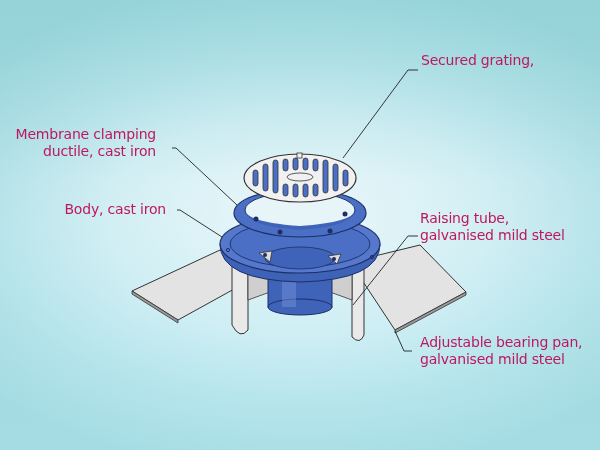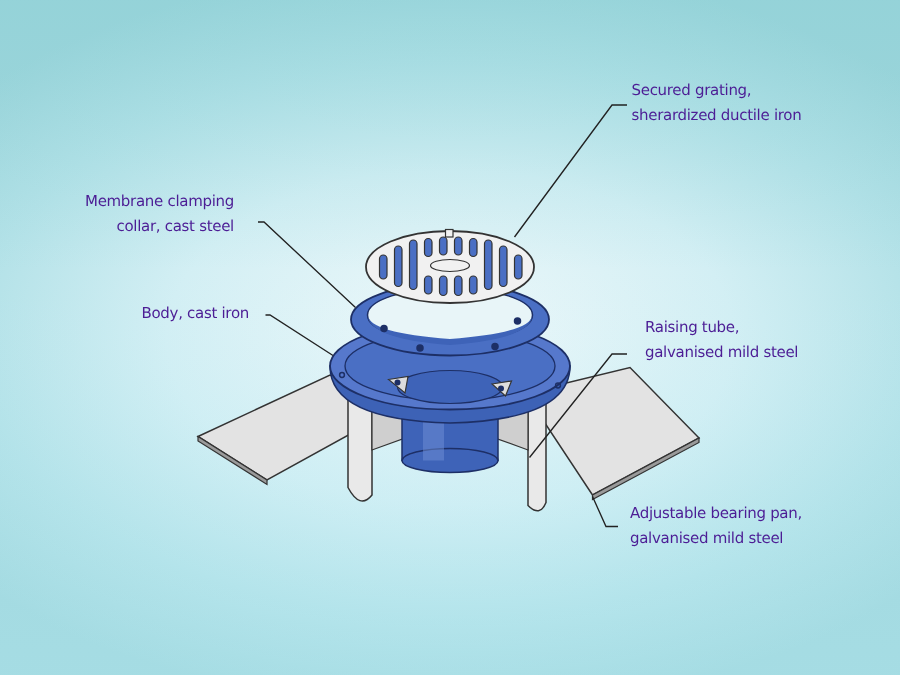--- a/index.html
+++ b/index.html
@@ -3,21 +3,21 @@
 <meta charset="utf-8">
 <style>
   html,body{margin:0;padding:0;}
   body{width:600px;height:450px;overflow:hidden;position:relative;
     font-family:"DejaVu Sans","Liberation Sans",sans-serif;}
   .bg{position:absolute;left:0;top:0;width:600px;height:450px;
     background:radial-gradient(ellipse 70% 55% at 50% 50%, #eef8fa 0%, #d3eff4 45%, #b4e2e8 75%, #9fd6dc 100%);}
   .bg2{position:absolute;left:0;top:0;width:600px;height:450px;
     background:linear-gradient(180deg, rgba(130,205,210,0.35) 0%, rgba(255,255,255,0) 40%, rgba(180,235,245,0.3) 100%);}
   svg.art{position:absolute;left:0;top:0;}
-  .label{position:absolute;color:#4c1d95;font-size:10px;line-height:17px;letter-spacing:-0.2px;white-space:nowrap;}
+  .label{position:absolute;color:#be185d;font-size:14px;line-height:17px;letter-spacing:-0.2px;white-space:nowrap;}
   .label span{display:block;}
   .r{text-align:right;}
 </style>
 </head>
 <body>
 
 <div class="bg"></div>
 <div class="bg2"></div>
 
 <svg class="art" width="600" height="450" viewBox="0 0 600 450">
@@ -94,29 +94,28 @@
     <polyline points="343,158 408,70 418,70"></polyline>
     <polyline points="172,148 176,148 237,205"></polyline>
     <polyline points="177,210 180,210 222,237"></polyline>
     <polyline points="353,305 408,236 418,236"></polyline>
     <polyline points="395,331 404,351 412,351"></polyline>
   </g>
 </svg>
 
 <div class="label" style="left:421px;top:52px;">
   <span>Secured grating,</span>
-  <span>sherardized ductile iron</span>
 </div>
 <div class="label r" style="right:444px;top:126px;">
   <span>Membrane clamping</span>
-  <span>collar, cast steel</span>
+  <span>ductile, cast iron</span>
 </div>
 <div class="label r" style="right:434px;top:201px;">
   <span>Body, cast iron</span>
 </div>
-<div class="label" style="left:420px;top:210px;margin-left:10px;">
+<div class="label" style="left:420px;top:210px;">
   <span>Raising tube,</span>
   <span>galvanised mild steel</span>
 </div>
 <div class="label" style="left:420px;top:334px;">
   <span>Adjustable bearing pan,</span>
   <span>galvanised mild steel</span>
 </div>
 
 </body></html>

